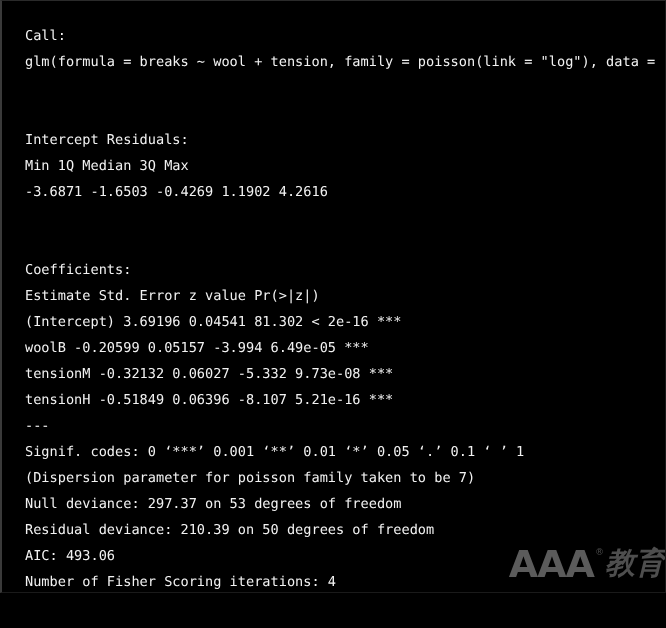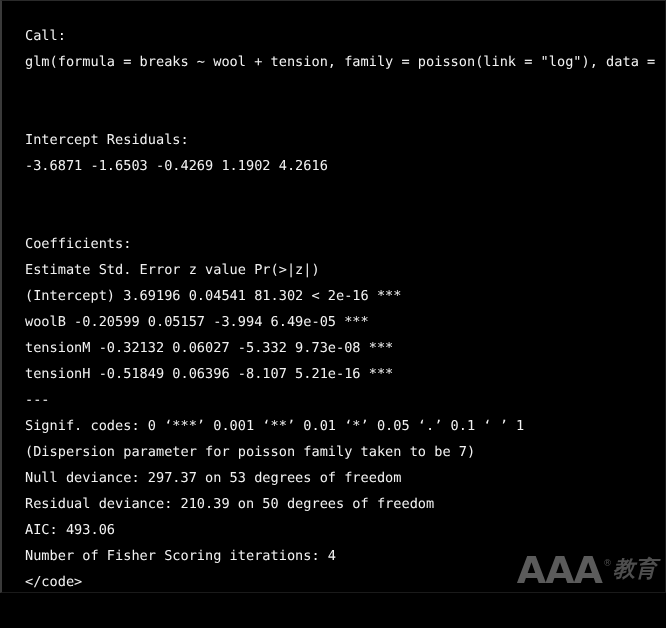--- a/index.html
+++ b/index.html
@@ -38,21 +38,21 @@
     white-space: pre;
     letter-spacing: 0px;
     text-rendering: geometricPrecision;
   }
   .code-line.blank {
     height: 26px;
   }
   
   #watermark {
     position: absolute;
-    right: 8px;
+    right: 0;
     bottom: 6px;
     display: flex;
     align-items: center;
     user-select: none;
     pointer-events: none;
   }
   #watermark .wm-aaa {
     font-family: "DejaVu Sans", "Liberation Sans", sans-serif;
     font-size: 38px;
     font-weight: bold;
@@ -63,40 +63,41 @@
   #watermark .wm-reg {
     font-family: "DejaVu Sans", "Liberation Sans", sans-serif;
     font-size: 9px;
     color: #4a4a4a;
     align-self: flex-start;
     margin-top: 4px;
     margin-left: 1px;
   }
   #watermark .wm-cn {
     font-family: "DejaVu Serif", "Liberation Serif", serif;
-    font-size: 22px;
+    font-size: 30px;
     font-style: italic;
     font-weight: bold;
     color: #4e4e4e;
     margin-left: 1px;
     margin-bottom: 2px;
     letter-spacing: 0px;
   }
 </style>
 </head>
 <body>
 
 <div id="screen" style="background: rgb(0, 0, 0);">
 
   <div id="code-block" style="color: rgb(242, 242, 242);">
       <div class="code-line">Call:</div>
       <div class="code-line">glm(formula = breaks ~ wool + tension, family = poisson(link = "log"), data =</div>
       <div class="code-line blank"></div>
       <div class="code-line blank"></div>
       <div class="code-line">Intercept Residuals:</div>
+      <div class="code-line">Min 1Q Median 3Q Max</div>
       <div class="code-line">-3.6871 -1.6503 -0.4269 1.1902 4.2616</div>
       <div class="code-line blank"></div>
       <div class="code-line blank"></div>
       <div class="code-line">Coefficients:</div>
       <div class="code-line">Estimate Std. Error z value Pr(&gt;|z|)</div>
       <div class="code-line">(Intercept) 3.69196 0.04541 81.302 &lt; 2e-16 ***</div>
       <div class="code-line">woolB -0.20599 0.05157 -3.994 6.49e-05 ***</div>
       <div class="code-line">tensionM -0.32132 0.06027 -5.332 9.73e-08 ***</div>
       <div class="code-line">tensionH -0.51849 0.06396 -8.107 5.21e-16 ***</div>
       <div class="code-line">---</div>

